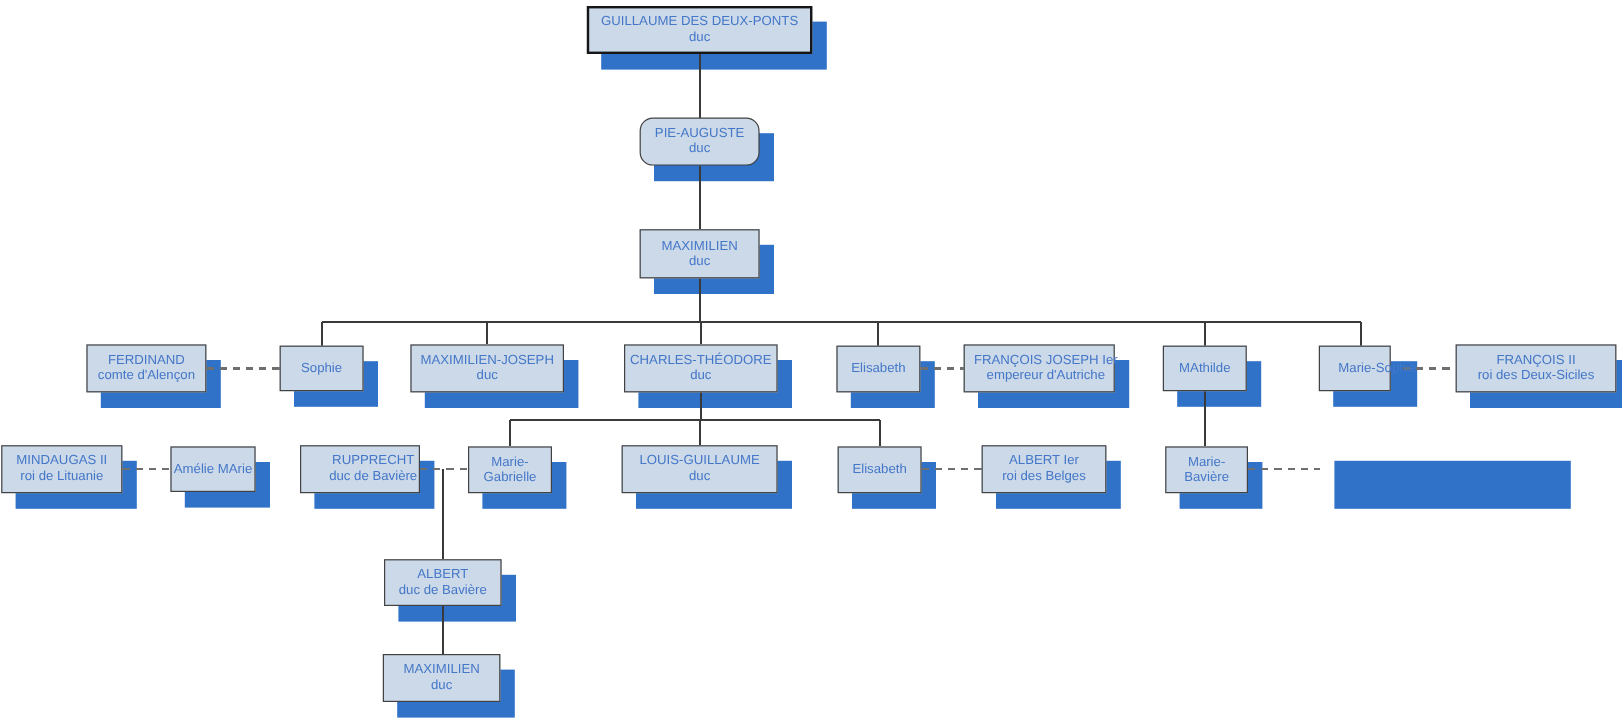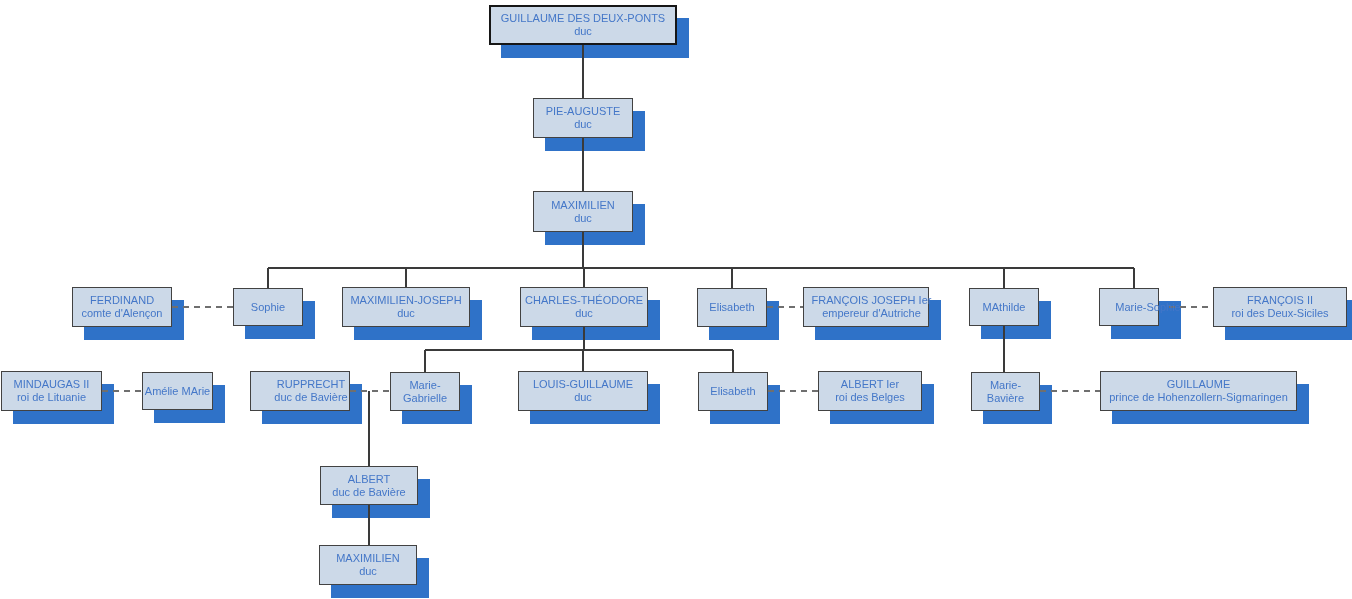--- a/index.html
+++ b/index.html
@@ -100,21 +100,21 @@
     <div class="shadow" style="left: 710px; top: 385px; width: 70px; height: 39px; background: rgb(47, 114, 200);"></div>
     <div class="shadow" style="left: 830px; top: 384px; width: 104px; height: 40px; background: rgb(47, 114, 200);"></div>
     <div class="shadow" style="left: 983px; top: 385px; width: 69px; height: 39px; background: rgb(47, 114, 200);"></div>
     <div class="shadow" style="left: 1112px; top: 384px; width: 197px; height: 40px; background: rgb(47, 114, 200);"></div>
     <div class="shadow" style="left: 332px; top: 479px; width: 98px; height: 39px; background: rgb(47, 114, 200);"></div>
     <div class="shadow" style="left: 331px; top: 558px; width: 98px; height: 40px; background: rgb(47, 114, 200);"></div>
     <div class="node root" style="left: 489px; top: 5px; width: 188px; height: 40px; align-items: center;">
     <span class="label">GUILLAUME DES DEUX-PONTS</span>
     <span class="sublabel">duc</span>
   </div>
-    <div class="node" style="left: 533px; top: 98px; width: 100px; height: 40px;">
+    <div class="node" style="left: 533px; top: 98px; width: 100px; height: 40px; border-radius: 11px;">
     <span class="label">PIE-AUGUSTE</span>
     <span class="sublabel">duc</span>
   </div>
     <div class="node" style="left: 533px; top: 191px; width: 100px; height: 41px;">
     <span class="label">MAXIMILIEN</span>
     <span class="sublabel">duc</span>
   </div>
     <div class="node" style="left: 72px; top: 287px; width: 100px; height: 40px;">
     <span class="label">FERDINAND</span>
     <span class="sublabel">comte d'Alençon</span>
@@ -176,24 +176,20 @@
 
   </div>
     <div class="node" style="left: 818px; top: 371px; width: 104px; height: 40px;">
     <span class="label">ALBERT Ier</span>
     <span class="sublabel">roi des Belges</span>
   </div>
     <div class="node" style="left: 971px; top: 372px; width: 69px; height: 39px;">
     <span class="label">Marie-</span>
     <span class="sublabel">Bavière</span>
   </div>
-    <div class="node" style="left: 1100px; top: 371px; width: 197px; height: 40px;">
-    <span class="label">GUILLAUME</span>
-    <span class="sublabel">prince de Hohenzollern-Sigmaringen</span>
-  </div>
     <div class="node" style="left: 320px; top: 466px; width: 98px; height: 39px;">
     <span class="label">ALBERT</span>
     <span class="sublabel">duc de Bavière</span>
   </div>
     <div class="node" style="left: 319px; top: 545px; width: 98px; height: 40px;">
     <span class="label">MAXIMILIEN</span>
     <span class="sublabel">duc</span>
   </div>
   </div>
 

